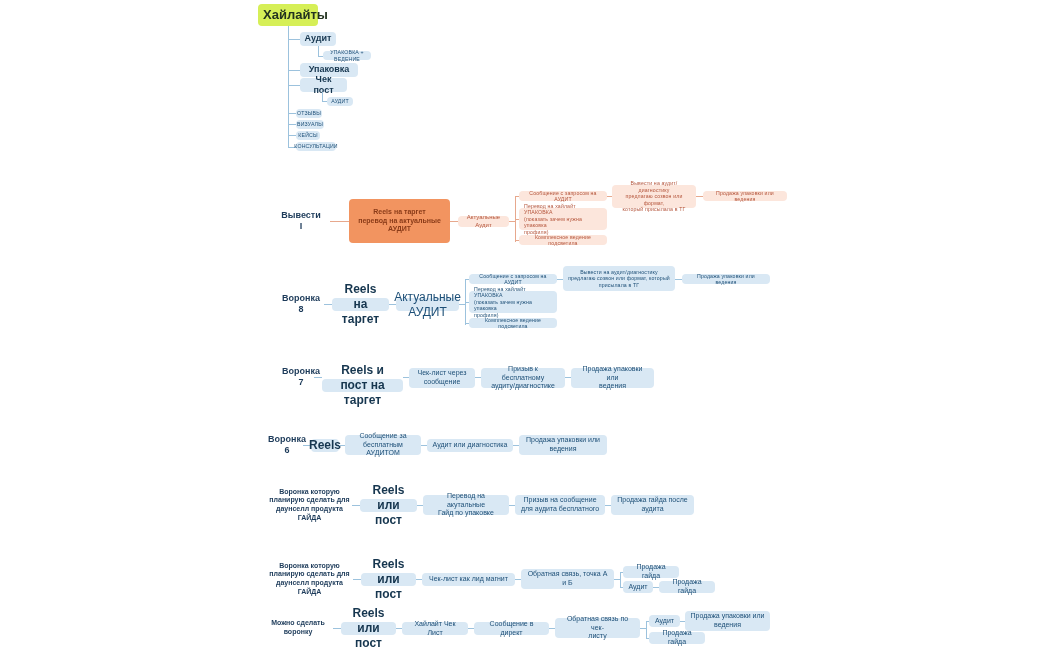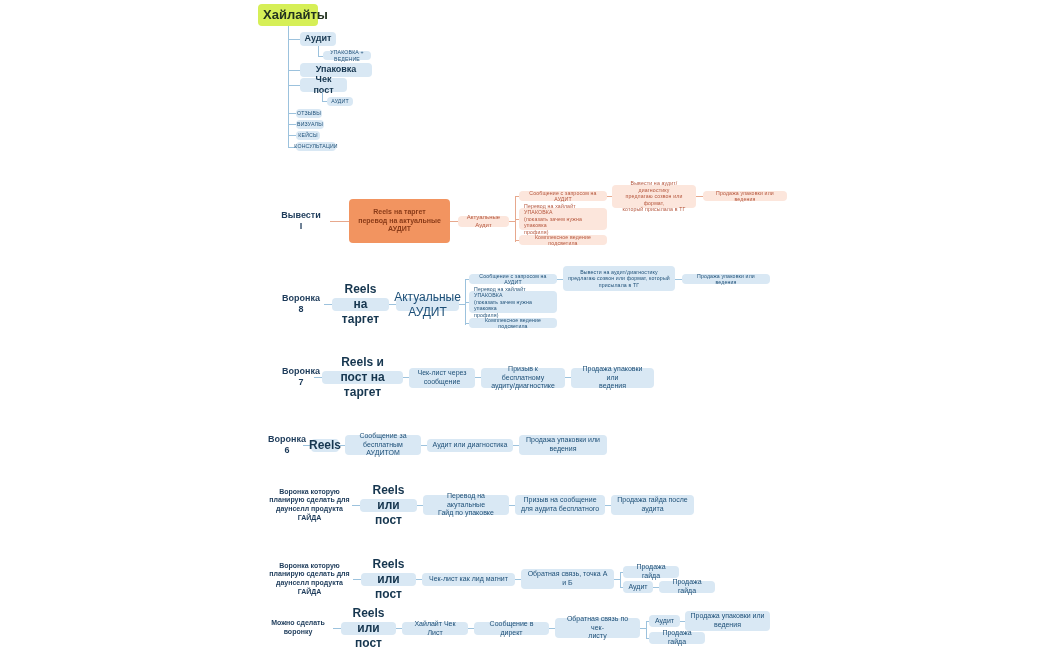--- a/index.html
+++ b/index.html
@@ -48,21 +48,21 @@
   <div class="ln v" style="left:288px;top:26px;height:122px;"></div>
 
   <div class="ln h" style="left:288px;top:39px;width:12px;"></div>
   <div class="node blue-strong lg" style="left:300px;top:32px;width:36px;height:14px;">Аудит</div>
 
   <div class="ln v" style="left:318px;top:46px;height:10px;"></div>
   <div class="ln h" style="left:318px;top:56px;width:5px;"></div>
   <div class="node blue tiny" style="left:323px;top:51px;width:48px;height:9px;">УПАКОВКА + ВЕДЕНИЕ</div>
 
   <div class="ln h" style="left:288px;top:70px;width:12px;"></div>
-  <div class="node blue-strong lg" style="left:300px;top:63px;width:72px;height:14px;">Упаковка</div>
+  <div class="node blue-strong lg" style="left:300px;top:63px;width:58px;height:14px;">Упаковка</div>
 
   <div class="ln h" style="left:288px;top:85px;width:12px;"></div>
   <div class="node blue-strong lg" style="left:300px;top:78px;width:47px;height:14px;">Чек пост</div>
   <div class="ln v" style="left:322px;top:92px;height:9px;"></div>
   <div class="ln h" style="left:322px;top:101px;width:5px;"></div>
   <div class="node blue tiny" style="left:327px;top:97px;width:26px;height:9px;">АУДИТ</div>
 
   <div class="ln h" style="left:288px;top:113px;width:8px;"></div>
   <div class="node blue tiny" style="left:296px;top:109px;width:26px;height:9px;">ОТЗЫВЫ</div>
 
@@ -131,21 +131,21 @@
   <div class="ln h" style="left:557px;top:279px;width:6px;"></div>
   <div class="node blue tiny" style="left:563px;top:266px;width:112px;height:25px;">Вывести на аудит/диагностику
 предлагаю созвон или формат, который
 присылала в ТГ</div>
 
   <div class="ln h" style="left:675px;top:279px;width:7px;"></div>
   <div class="node blue tiny" style="left:682px;top:274px;width:88px;height:10px;">Продажа упаковки или ведения</div>
 
   <div class="node plain lg" style="left:274px;top:370px;width:54px;height:14px;justify-content:flex-start;">Воронка 7</div>
   <div class="ln h" style="left:314px;top:377px;width:8px;"></div>
-  <div class="node blue-strong md" style="left:322px;top:371px;width:81px;height:13px;">Reels и пост на таргет</div>
+  <div class="node blue-strong md" style="left:322px;top:379px;width:81px;height:13px;">Reels и пост на таргет</div>
 
   <div class="ln h" style="left:403px;top:377px;width:6px;"></div>
   <div class="node blue sm" style="left:409px;top:368px;width:66px;height:20px;">Чек-лист через
 сообщение</div>
 
   <div class="ln h" style="left:475px;top:377px;width:6px;"></div>
   <div class="node blue sm" style="left:481px;top:368px;width:84px;height:20px;">Призыв к бесплатному
 аудиту/диагностике</div>
 
   <div class="ln h" style="left:565px;top:377px;width:6px;"></div>

